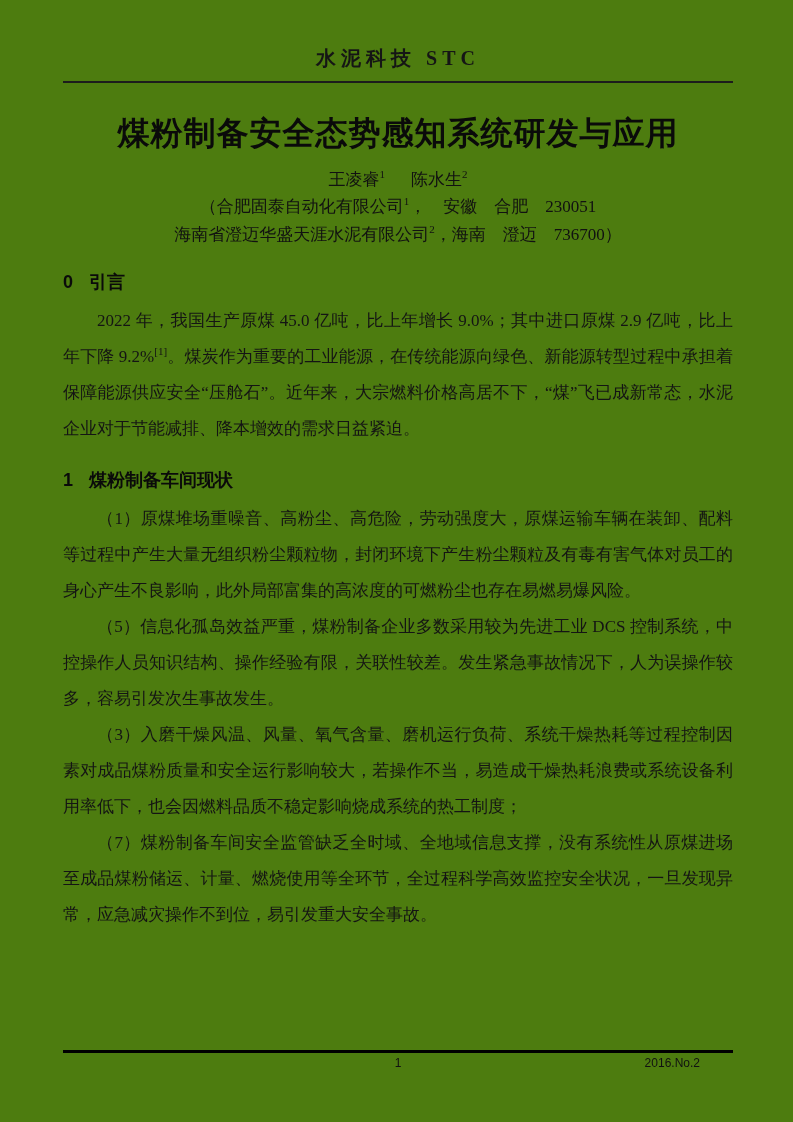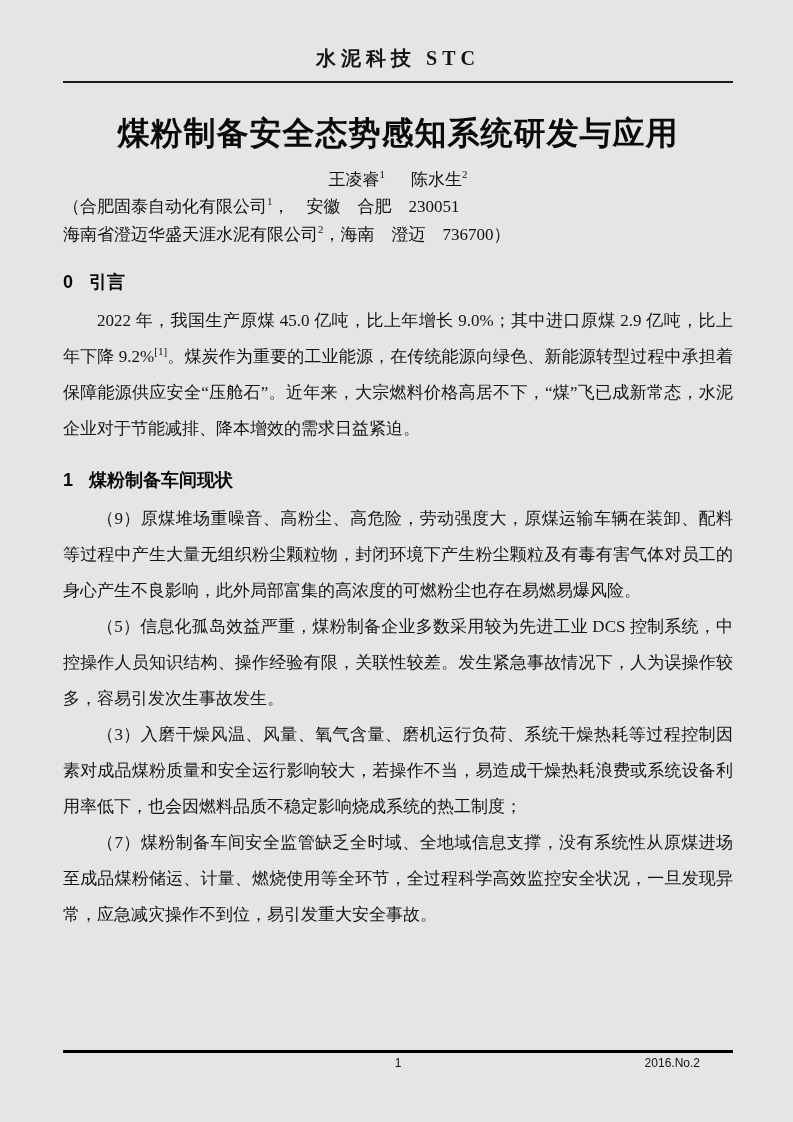--- a/index.html
+++ b/index.html
@@ -1,21 +1,21 @@
 <!DOCTYPE html>
 <html lang="zh"><head>
 <meta charset="utf-8">
 <style>
   html, body { margin: 0; padding: 0; background: #ffffff; }
   .page {
     position: relative;
     width: 793px;
     height: 1122px;
     margin: 0 auto;
-    background: #e5e5e5;
+    background: #4d7c0f;
     color: #111;
     font-family: "Liberation Serif", "DejaVu Serif", serif;
     overflow: hidden;
   }
   .content { padding: 0 60px 0 63px; }
 
   .journal-header {
     margin-top: 45px;
     text-align: center;
     font-size: 20px;
@@ -47,21 +47,21 @@
     line-height: 26px;
   }
   .author { margin: 0 13px; }
   sup.ref {
     font-size: 11px;
     vertical-align: super;
     line-height: 0;
   }
 
   .affiliations {
-    text-align: left;
+    text-align: center;
     font-size: 17px;
     line-height: 28px;
   }
   .affiliation-line { white-space: pre-wrap; }
 
   .section-heading {
     margin: 18px 0 6px 0;
     font-family: "Liberation Sans", "DejaVu Sans", sans-serif;
     font-size: 18px;
     line-height: 30px;
@@ -126,21 +126,21 @@
       <div class="affiliation-line"><span>（合肥固泰自动化有限公司</span><sup class="ref">1</sup><span>，　安徽　合肥　230051</span></div>
       <div class="affiliation-line"><span>海南省澄迈华盛天涯水泥有限公司</span><sup class="ref">2</sup><span>，海南　澄迈　736700）</span></div>
     </div>
 
     <h2 class="section-heading"><span class="num">0</span><span>引言</span></h2>
 
     <p class="para"><span>2022 年，我国生产原煤 45.0 亿吨，比上年增长 9.0%；其中进口原煤 2.9 亿吨，比上年下降 9.2%</span><sup class="ref">[1]</sup><span>。煤炭作为重要的工业能源，在传统能源向绿色、新能源转型过程中承担着保障能源供应安全“压舱石”。近年来，大宗燃料价格高居不下，“煤”飞已成新常态，水泥企业对于节能减排、降本增效的需求日益紧迫。</span></p>
 
     <h2 class="section-heading"><span class="num">1</span><span>煤粉制备车间现状</span></h2>
 
-    <p class="para">（9）原煤堆场重噪音、高粉尘、高危险，劳动强度大，原煤运输车辆在装卸、配料等过程中产生大量无组织粉尘颗粒物，封闭环境下产生粉尘颗粒及有毒有害气体对员工的身心产生不良影响，此外局部富集的高浓度的可燃粉尘也存在易燃易爆风险。</p>
+    <p class="para">（1）原煤堆场重噪音、高粉尘、高危险，劳动强度大，原煤运输车辆在装卸、配料等过程中产生大量无组织粉尘颗粒物，封闭环境下产生粉尘颗粒及有毒有害气体对员工的身心产生不良影响，此外局部富集的高浓度的可燃粉尘也存在易燃易爆风险。</p>
     <p class="para">（5）信息化孤岛效益严重，煤粉制备企业多数采用较为先进工业 DCS 控制系统，中控操作人员知识结构、操作经验有限，关联性较差。发生紧急事故情况下，人为误操作较多，容易引发次生事故发生。</p>
     <p class="para">（3）入磨干燥风温、风量、氧气含量、磨机运行负荷、系统干燥热耗等过程控制因素对成品煤粉质量和安全运行影响较大，若操作不当，易造成干燥热耗浪费或系统设备利用率低下，也会因燃料品质不稳定影响烧成系统的热工制度；</p>
     <p class="para">（7）煤粉制备车间安全监管缺乏全时域、全地域信息支撑，没有系统性从原煤进场至成品煤粉储运、计量、燃烧使用等全环节，全过程科学高效监控安全状况，一旦发现异常，应急减灾操作不到位，易引发重大安全事故。</p>
 
   </div>
 
   <hr class="footer-rule">
   <div class="footer-row">
     <span class="page-number">1</span>
     <span class="issue-number">2016.No.2</span>

